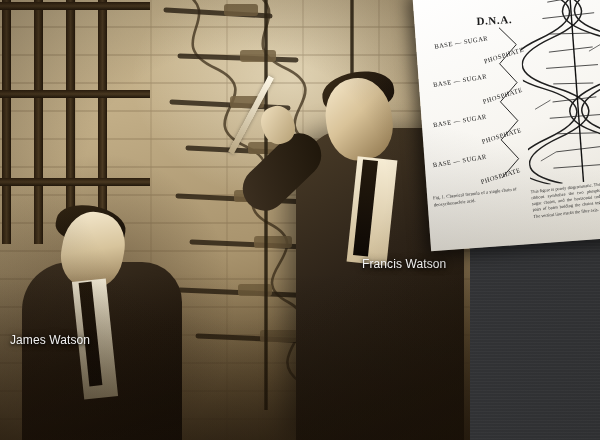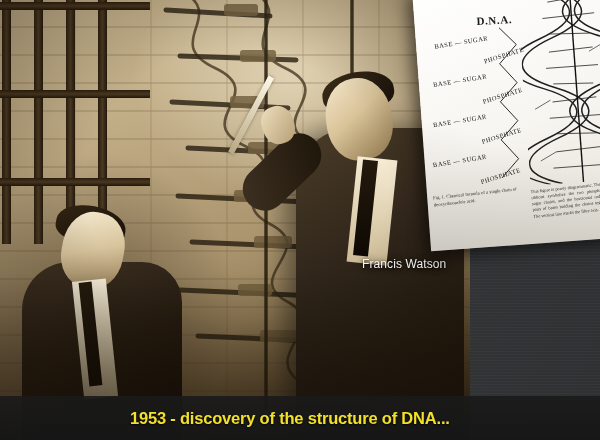--- a/index.html
+++ b/index.html
@@ -293,20 +293,21 @@
     <div class="pointer"></div>
 
     <div class="watson-body"></div>
     <div class="watson-hair"></div>
     <div class="watson-head"></div>
     <div class="watson-shirt"></div>
     <div class="watson-tie"></div>
 
     <div class="vignette"></div>
 
+    <span class="name-label" id="label-watson">James Watson</span>
     <span class="name-label" id="label-crick">Francis Watson</span>
   </div>
 
   <div id="inset">
     <div class="paper"></div>
 
     <span class="dna-title">D.N.A.</span>
 
     <svg class="zigzag" viewBox="0 0 78 160">
       <g stroke="#1a1a1a" stroke-width="0.9" fill="none">
@@ -361,17 +362,14 @@
         <line x1="12" y1="172" x2="28" y2="164"></line>
       </g>
     </svg>
 
     <div class="figcap">Fig. 1. Chemical formula of a single chain of deoxyribonucleic acid.</div>
     <div class="bodycol">This figure is purely diagrammatic. The two ribbons symbolize the two phosphate—sugar chains, and the horizontal rods the pairs of bases holding the chains together. The vertical line marks the fibre axis.</div>
 
     <div class="paper-shade"></div>
   </div>
 
-  <div id="caption-bar">
-    <span id="caption-text">1953 - discovery of the structure of DNA...</span>
-  </div>
 
 </div>
 
 </body></html>

